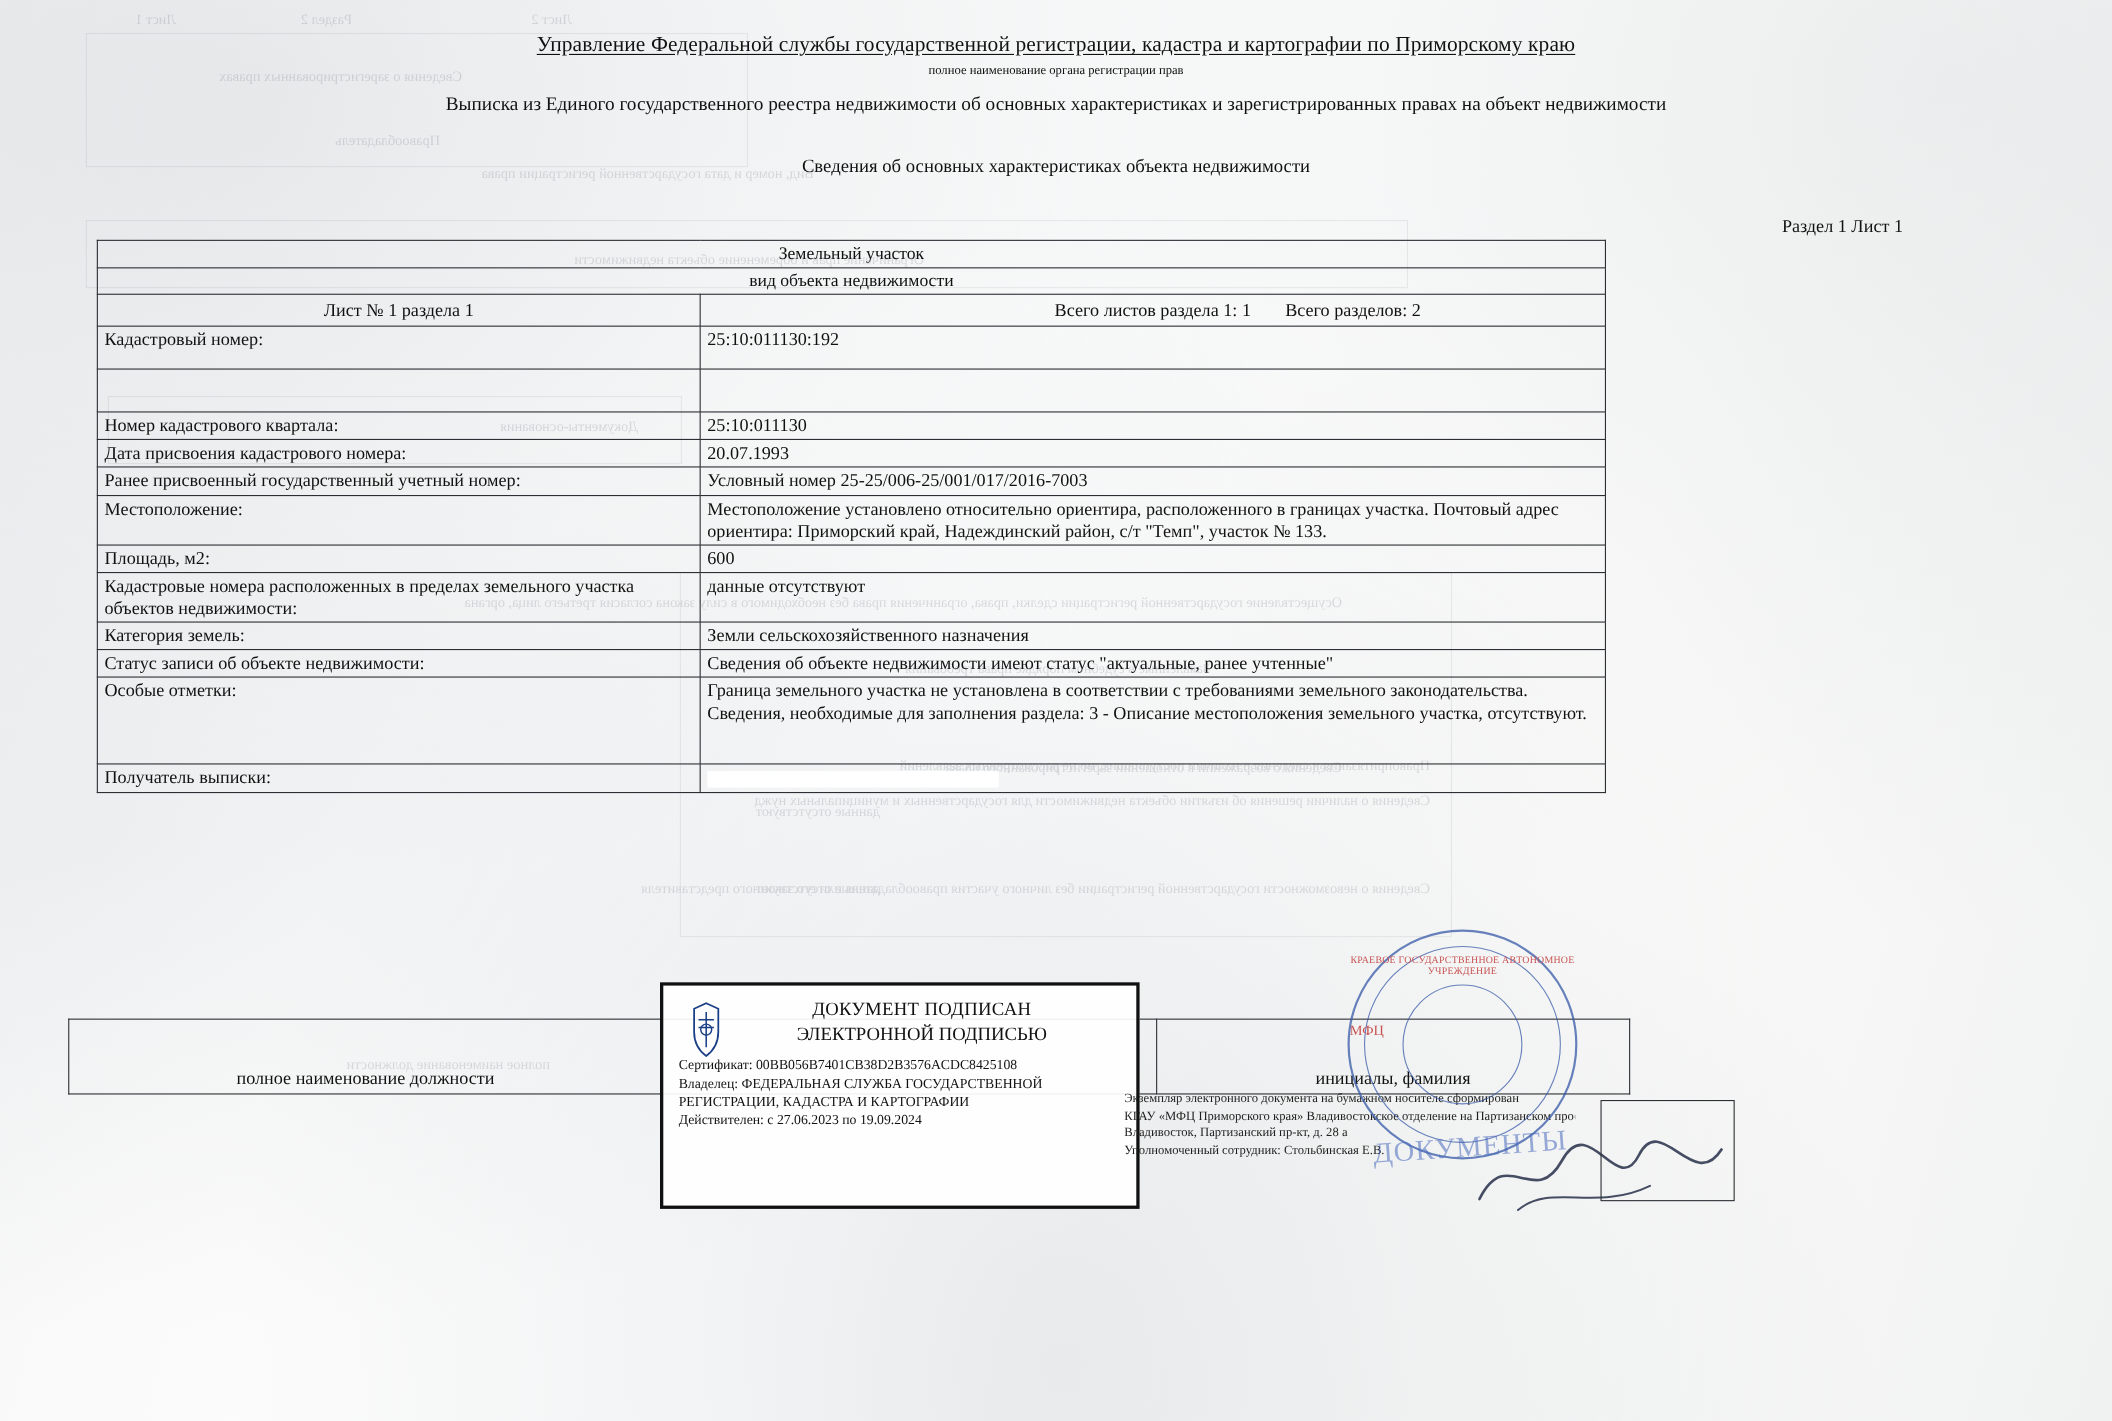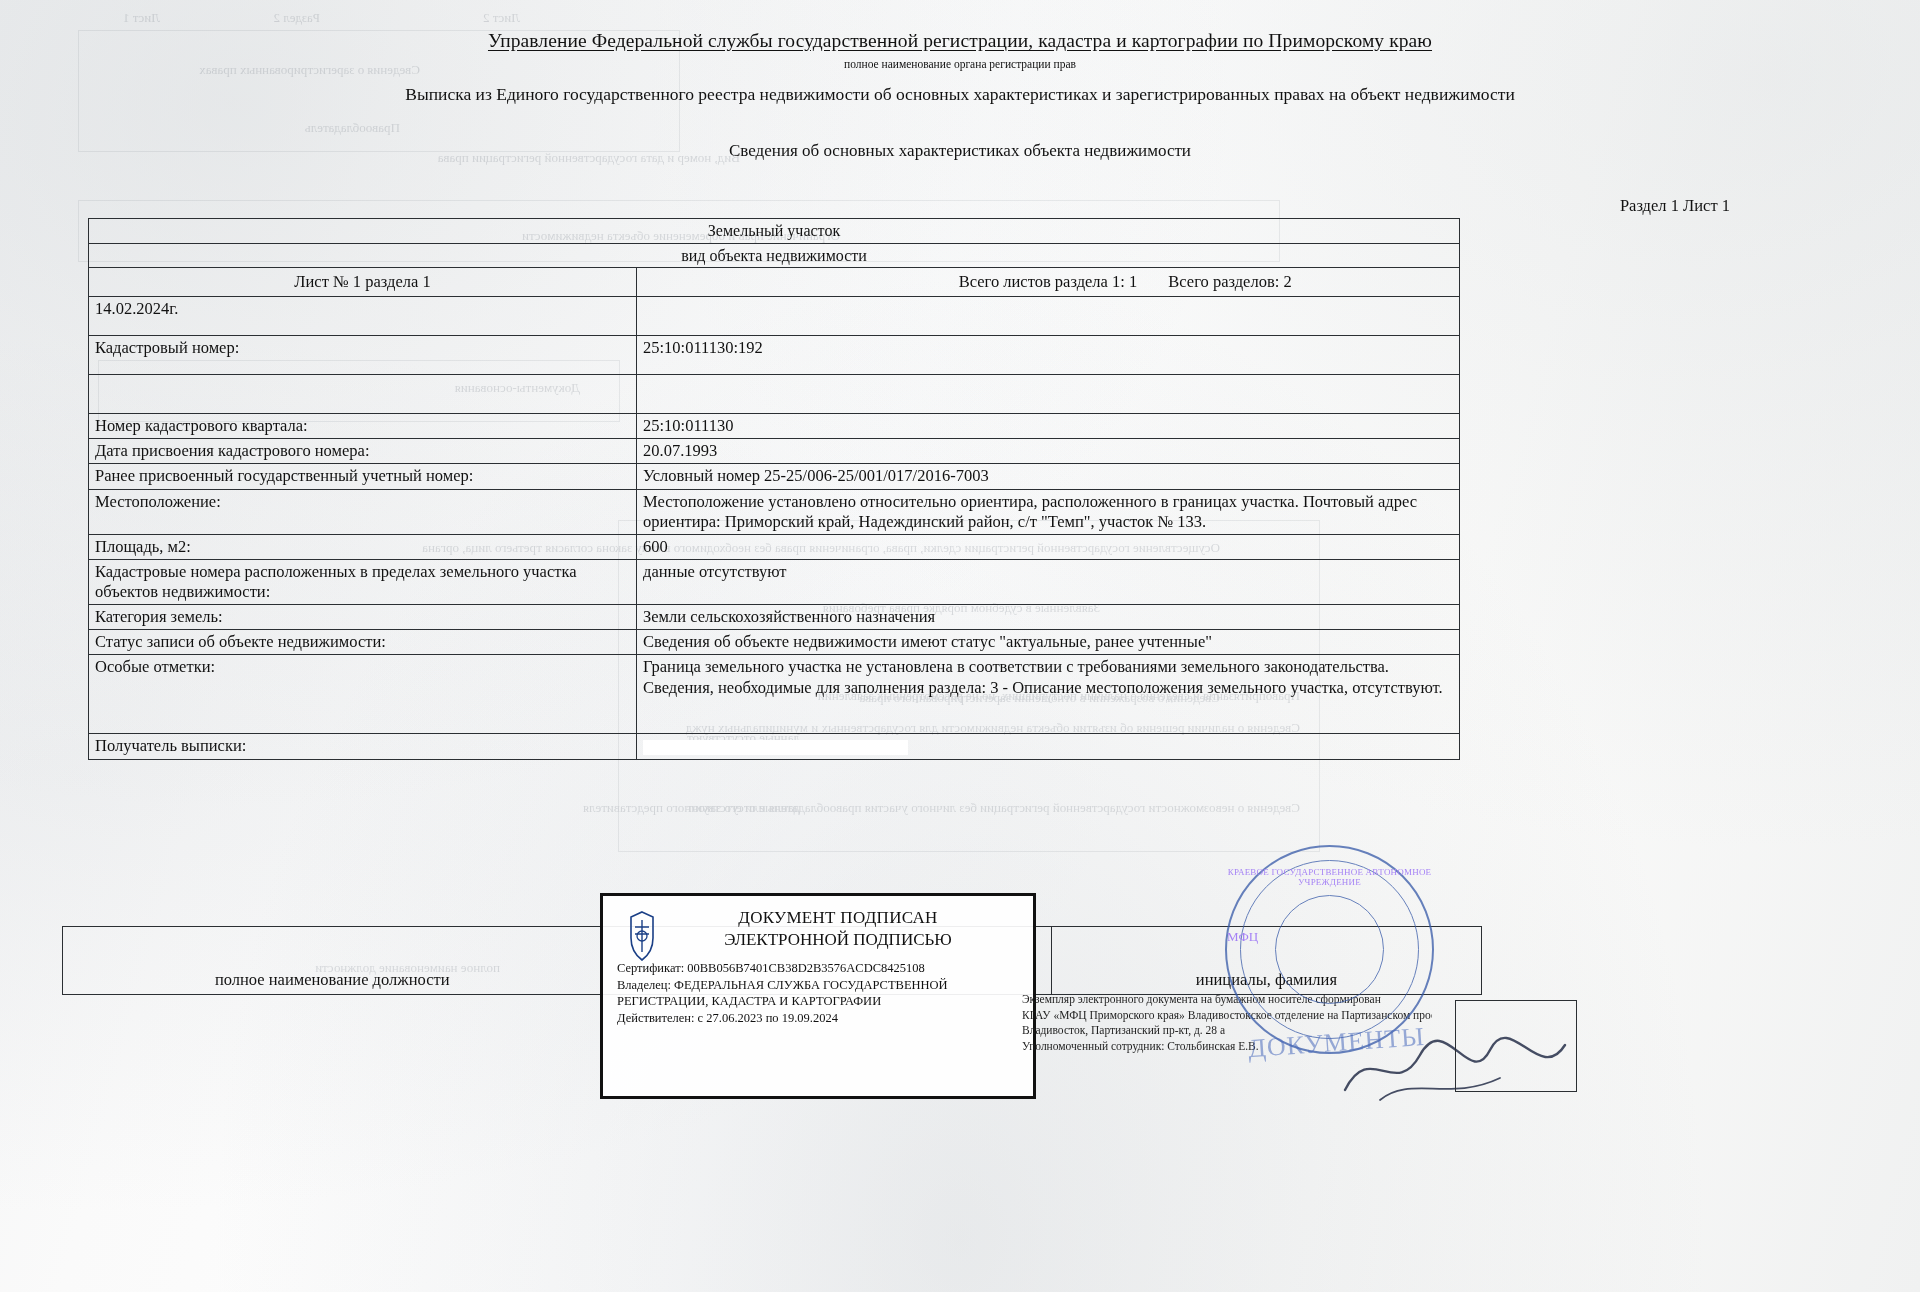--- a/index.html
+++ b/index.html
@@ -215,21 +215,21 @@
   
   .round-stamp {
     position: absolute;
     left: 1225px;
     top: 845px;
     width: 205px;
     height: 205px;
     border-radius: 50%;
     border: 2.5px solid #3659a8;
     opacity: 0.75;
-    color: #8b5cf6;
+    color: #b91c1c;
   }
   .round-stamp .ring2 {
     position: absolute;
     inset: 13px;
     border-radius: 50%;
     border: 1.5px solid #3659a8;
   }
   .round-stamp .ring3 {
     position: absolute;
     inset: 48px;
@@ -323,24 +323,20 @@
     <tbody>
         <tr>
       <td class="ctr obj-type" colspan="2">Земельный участок</td>
     </tr>
     <tr>
       <td class="ctr obj-type-sub" colspan="2">вид объекта недвижимости</td>
     </tr>
     <tr class="counts">
       <td>Лист № 1 раздела 1</td>
       <td>Всего листов раздела 1: 1</td>
-    </tr>
-    <tr class="tall">
-      <td class="lbl">14.02.2024г.</td>
-      <td class="val"></td>
     </tr>
     <tr class="tall">
       <td class="lbl">Кадастровый номер:</td>
       <td class="val">25:10:011130:192</td>
     </tr>
     <tr class="tall">
       <td class="lbl"></td>
       <td class="val"></td>
     </tr>
     <tr>

